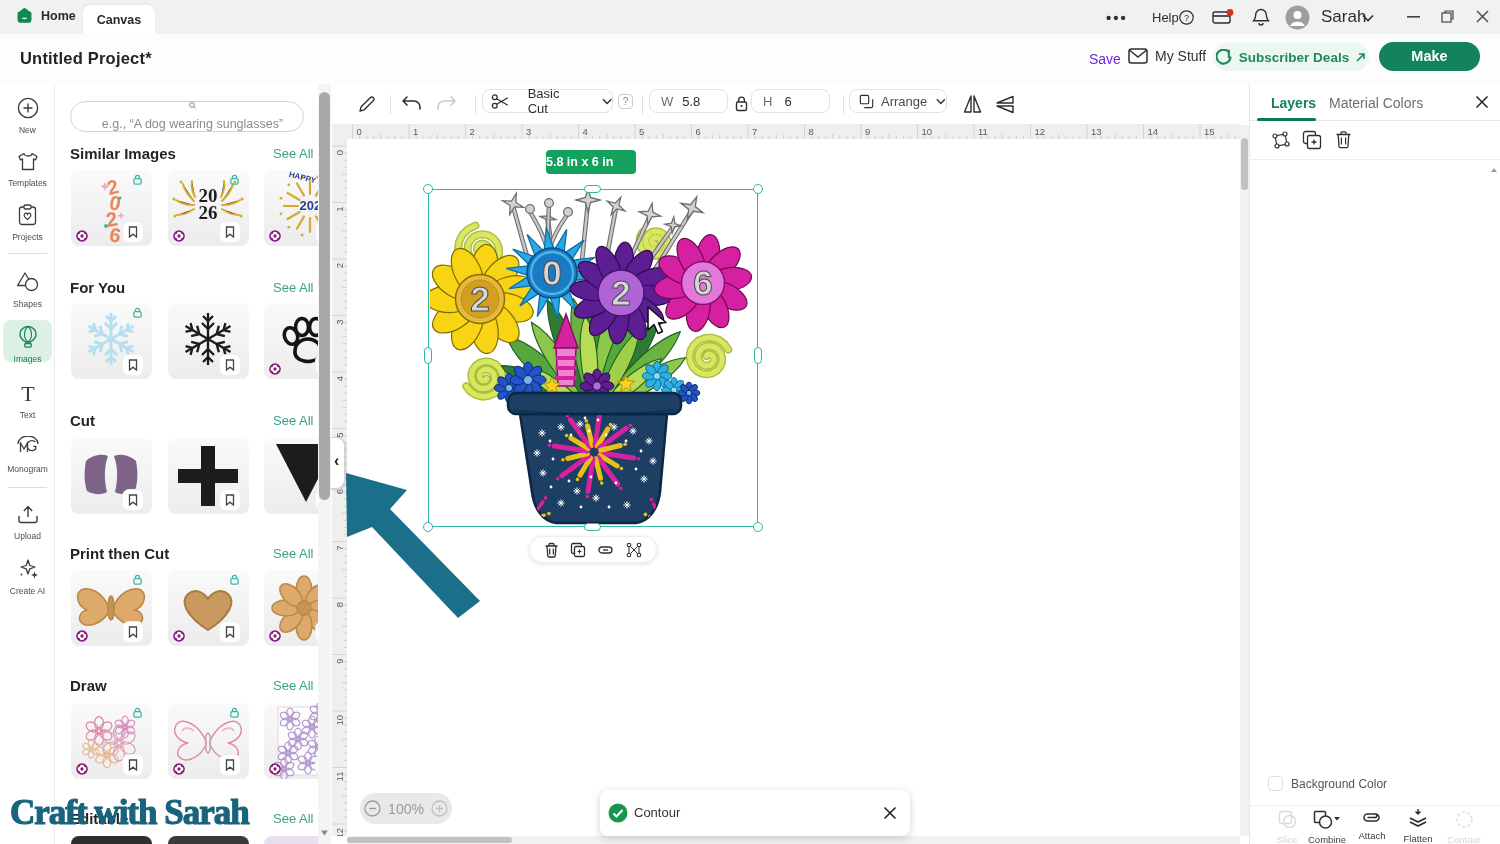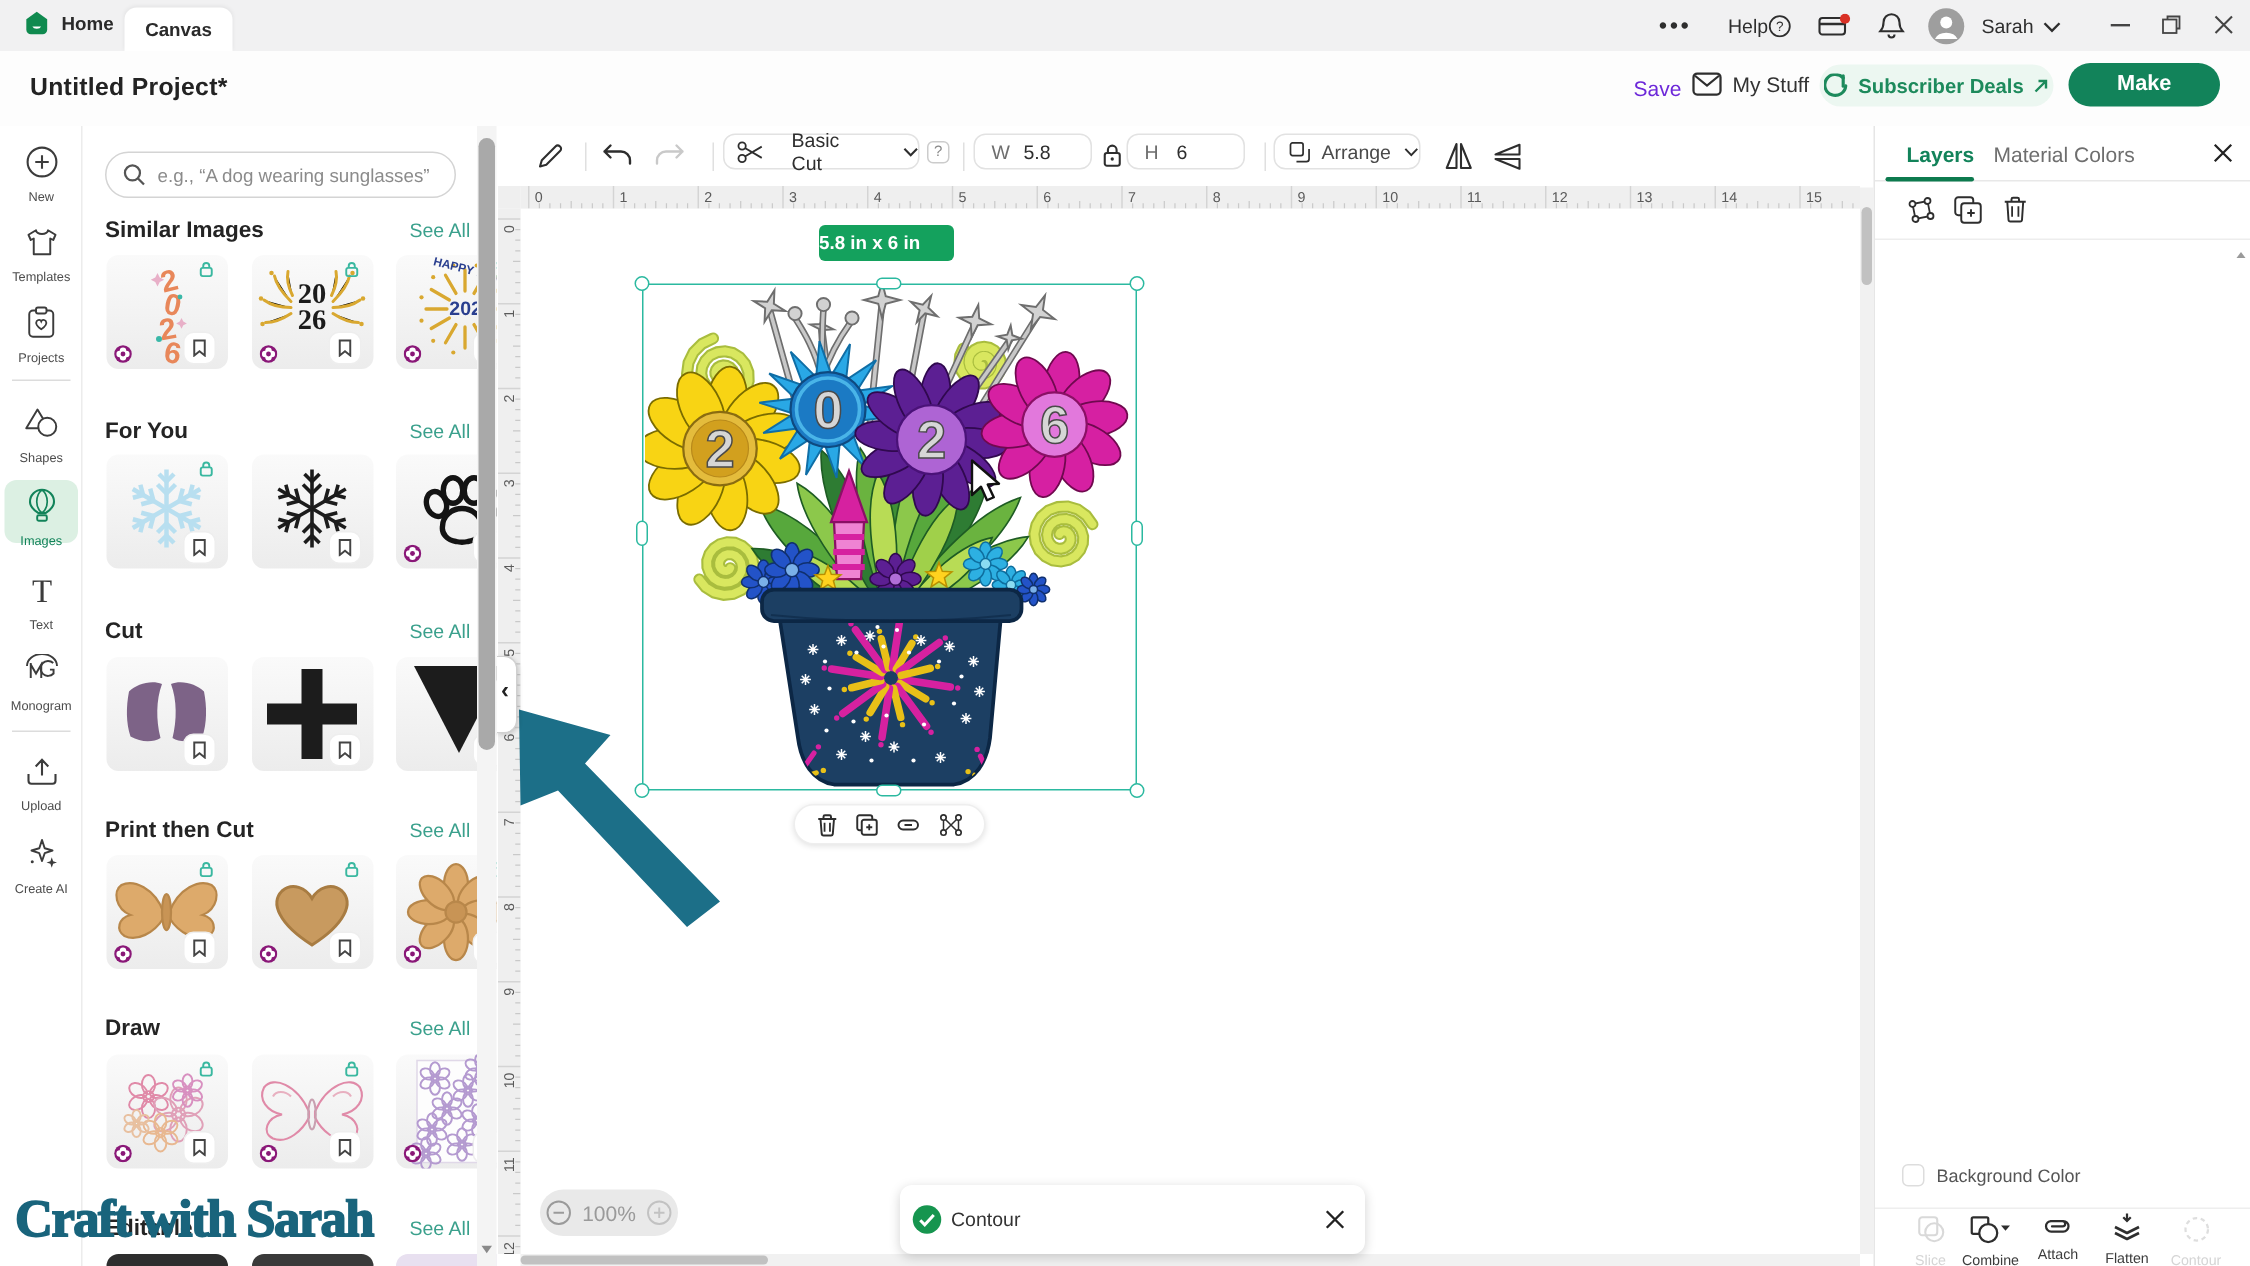--- a/index.html
+++ b/index.html
@@ -27,21 +27,21 @@
 
 #rail { position:absolute; left:0; top:84px; width:55px; height:760px; background:#fff; border-right:1px solid #ececec; }
 .railitem { position:absolute; left:0; width:55px; text-align:center; color:#3c3c3c; }
 .railitem .lbl { font-size:8.5px; color:#4c4c4c; margin-top:2px; }
 .railsep { position:absolute; left:8px; width:39px; border-top:1px solid #dcdcdc; }
 #imgactive { position:absolute; left:3px; top:320px; width:49px; height:42px; background:#dcf0e3; border-radius:8px; }
 .railitem.green .lbl { color:#12835a; }
 
 
 #lpanel { position:absolute; left:56px; top:84px; width:275px; height:760px; background:#fff; overflow:hidden; }
-#searchbox { position:absolute; left:14px; top:17px; width:234px; height:31px; border:1px solid #d4d4d4; border-radius:16px; display:flex; align-items:center; gap:8px; padding-left:11px; }
+#searchbox { position:absolute; left:14px; top:17px; width:234px; height:31px; border:1px solid #d4d4d4; border-radius:16px; display:flex; align-items:center; gap:8px; padding-left:11px;flex-direction:column; }
 #searchbox span { font-size:12.5px; color:#8b8b8b; }
 .sechead { position:absolute; font-size:15px; font-weight:bold; color:#242424; }
 .seeall { position:absolute; font-size:13px; color:#3aa08c; }
 .card { position:absolute; width:81px; height:76px; border-radius:8px; background:linear-gradient(#fafafa,#ececec); }
 .bk { position:absolute; right:8px; bottom:3px; width:22px; height:22px; background:#fff; border:1px solid #eee; border-radius:7px; display:flex; align-items:center; justify-content:center; }
 .pflower { position:absolute; left:5px; bottom:4px; width:12px; height:12px; }
 .lockg { position:absolute; right:9px; top:4px; width:11px; height:11px; }
 #lscroll { position:absolute; left:318px; top:84px; width:13px; height:760px; background:#f4f4f4; }
 #lscrollthumb { position:absolute; left:319px; top:92px; width:11px; height:408px; background:#a9a9a9; border-radius:6px; }
 
@@ -126,21 +126,21 @@
     </svg>
 <svg class="abs" style="left:1252px;top:8px" width="18" height="19" viewBox="0 0 18 19">
       <path d="M9 1.5 a5.3 5.3 0 0 1 5.3 5.3 c0 4 1.6 5.2 2.2 6 H1.5 c.6-.8 2.2-2 2.2-6 A5.3 5.3 0 0 1 9 1.5 Z" fill="none" stroke="#2e2e2e" stroke-width="1.4"></path>
       <path d="M7 15 a2 2 0 0 0 4 0" fill="none" stroke="#2e2e2e" stroke-width="1.4"></path>
     </svg>
 <svg class="abs" style="left:1285px;top:5px" width="25" height="25" viewBox="0 0 25 25">
       <circle cx="12.5" cy="12.5" r="12" fill="#9e9e9e"></circle>
       <circle cx="12.5" cy="10" r="4" fill="#fff"></circle>
       <path d="M5 21 a8 6.5 0 0 1 15 0 Z" fill="#fff"></path>
     </svg>
-<div class="tbicons" style="left:1321px;font-size:13px;">Sarah</div>
+<div class="tbicons" style="left:1321px;font-size:17px;">Sarah</div>
 <svg class="abs" style="left:1362px;top:14px" width="12" height="8" viewBox="0 0 12 8">
       <path d="M1 1.5 L6 6.5 L11 1.5" fill="none" stroke="#2e2e2e" stroke-width="1.6"></path>
     </svg>
 <svg class="abs" style="left:1407px;top:16px" width="13" height="2">
       <rect width="13" height="1.6" fill="#444"></rect>
     </svg>
 <svg class="abs" style="left:1441px;top:10px" width="13" height="13" viewBox="0 0 13 13">
       <rect x="1" y="3" width="9" height="9" fill="none" stroke="#444" stroke-width="1.2"></rect>
       <path d="M4 3 V1 H12 V9 H10" fill="none" stroke="#444" stroke-width="1.2"></path>
     </svg>

